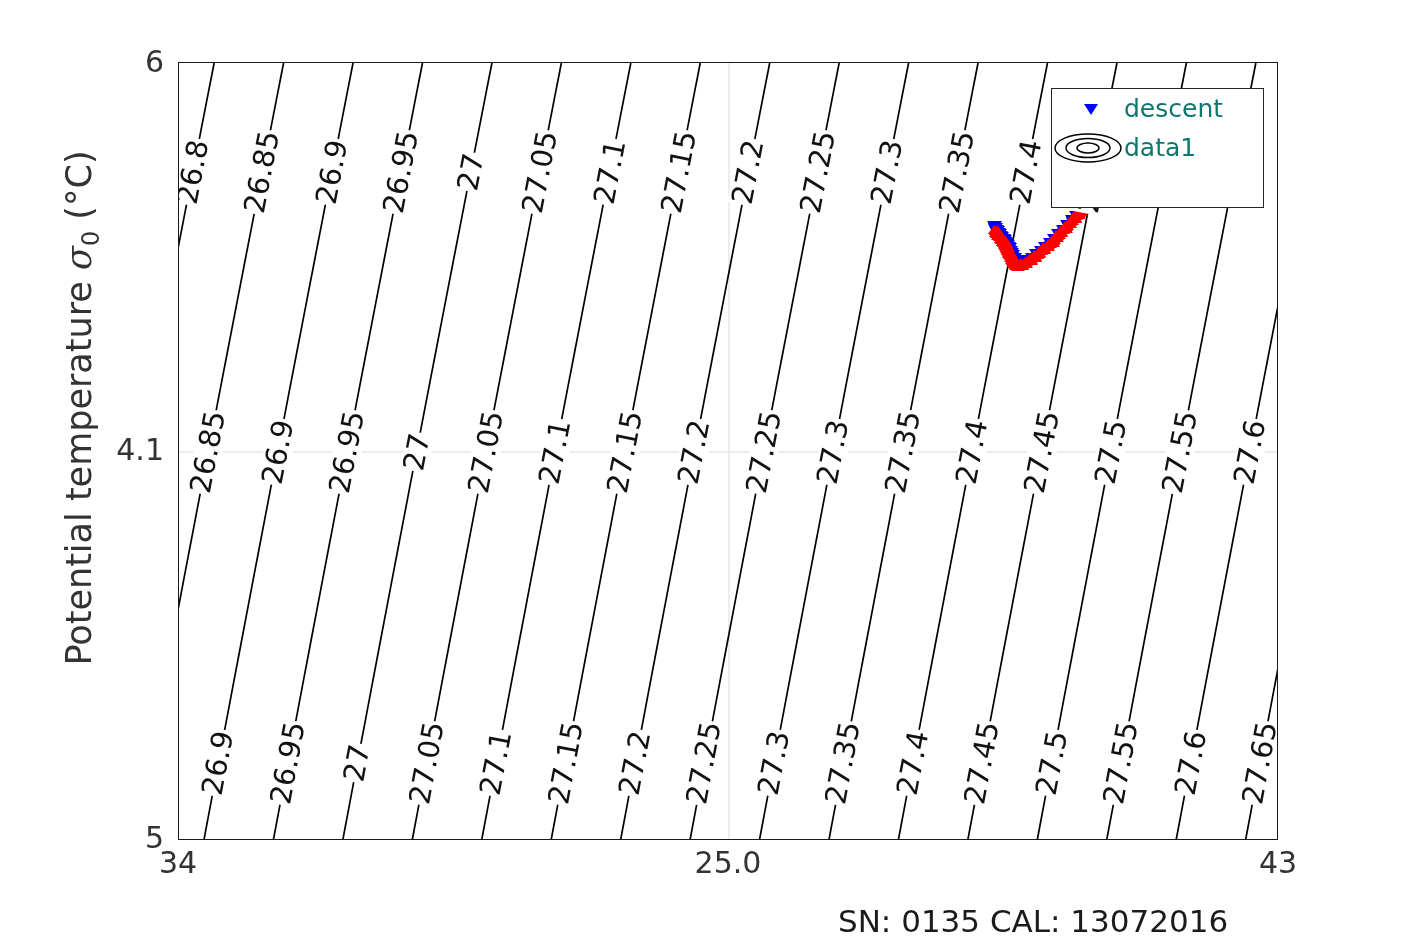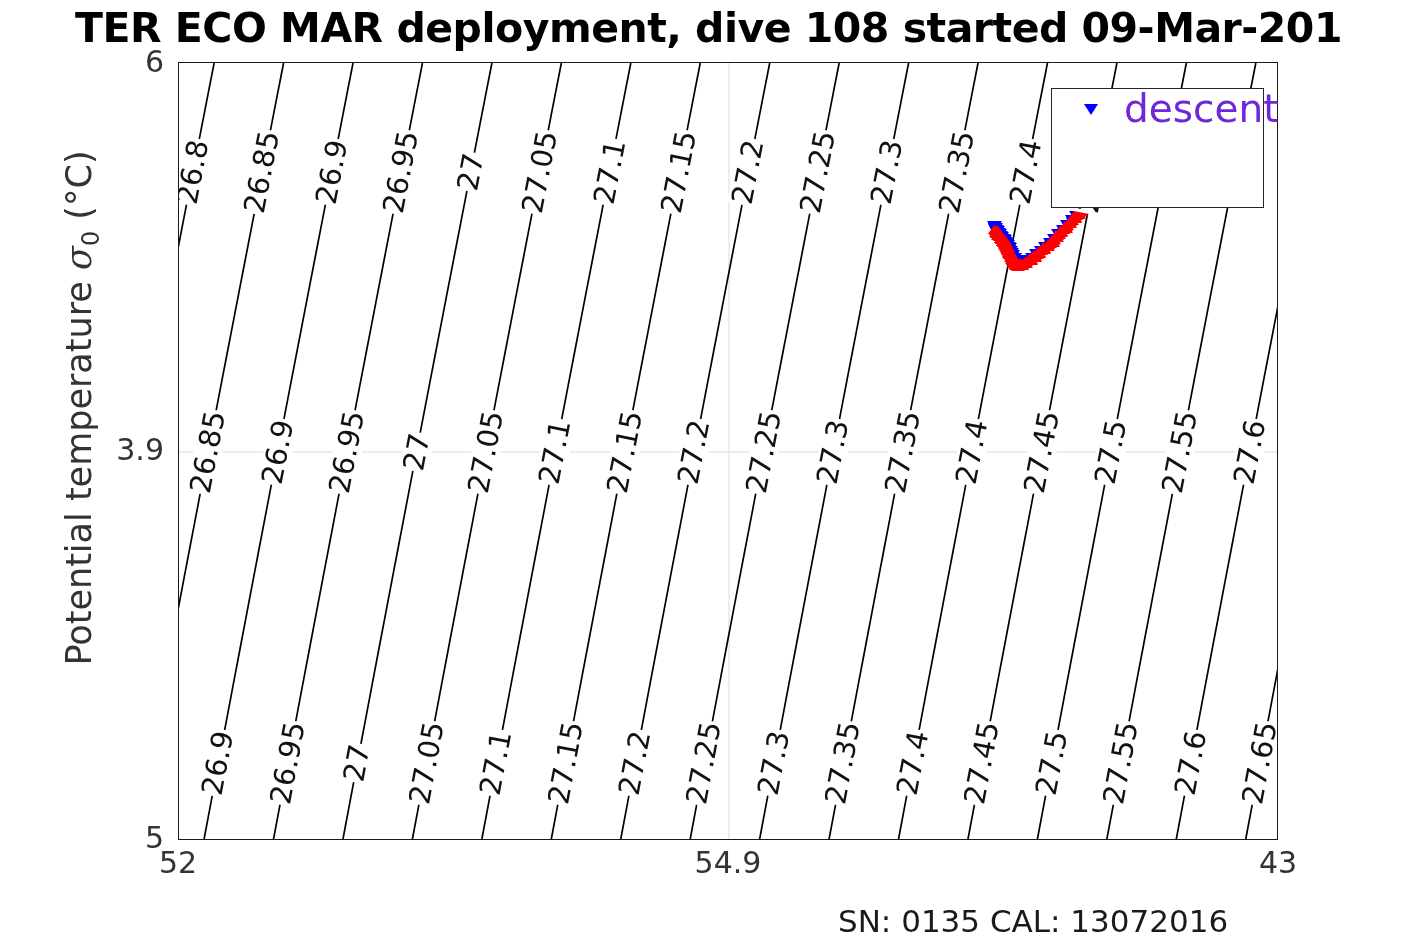--- a/index.html
+++ b/index.html
@@ -104,22 +104,22 @@
     display: flex;
     align-items: center;
   }
   .legend-sym {
     width: 72px;
     height: 39px;
     position: relative;
     flex: 0 0 72px;
   }
   .legend-label {
-    font-size: 39px;
-    color: #6d28d9;
+    font-size: 25px;
+    color: #0f766e;
     line-height: 33px;
     white-space: nowrap;
   }
   .tri-down {
     position: absolute;
     left: 32px; top: 15px;
     width: 0; height: 0;
     border-left: 7px solid transparent;
     border-right: 7px solid transparent;
     border-top: 11px solid #0000ff;
@@ -154,31 +154,30 @@
     border-left: 6px solid transparent;
     border-right: 6px solid transparent;
     border-bottom: 9px solid #ff0000;
   }
 </style>
 </head>
 <body>
 
 <div id="figure">
 
-  <div id="title">TER ECO MAR deployment, dive 108 started 09-Mar-201</div>
 
   <div id="ylabel">Potential temperature <span class="sig">σ</span><span class="sub">0</span> (°C)</div>
   <div id="footnote">SN: 0135  CAL: 13072016</div>
 
   <div id="ytick-0" class="ytick" style="top:820px;">5</div>
-  <div id="ytick-1" class="ytick" style="top:432px;">3.9</div>
+  <div id="ytick-1" class="ytick" style="top:432px;">4.1</div>
   <div id="ytick-2" class="ytick" style="top:44px;">6</div>
 
-  <div id="xtick-0" class="xtick" style="left:178px;">52</div>
-  <div id="xtick-1" class="xtick" style="left:728px;">54.9</div>
+  <div id="xtick-0" class="xtick" style="left:178px;">34</div>
+  <div id="xtick-1" class="xtick" style="left:728px;">25.0</div>
   <div id="xtick-2" class="xtick" style="left:1278px;">43</div>
 
   <div id="plot-area">
     <svg id="svg-contours" width="1100" height="778">
         <g>
           <line x1="0" x2="1100" y1="389" y2="389" stroke="#e6e6e6" stroke-width="1.4"></line>
           <line y1="0" y2="778" x1="550" x2="550" stroke="#e6e6e6" stroke-width="1.4"></line>
         </g>
         <g>
           <path d="M -37.79 376.03 L -35.30 363.07 L -32.80 350.10 L -30.31 337.13 L -27.81 324.17 L -25.32 311.20 L -22.82 298.23 L -20.32 285.27 L -17.81 272.30 L -15.31 259.33 L -12.80 246.37 L -10.29 233.40 L -7.78 220.43 L -5.27 207.47 L -2.76 194.50 L -0.25 181.53 L 2.27 168.57 L 4.79 155.60 L 7.31 142.63 L 9.83 129.67 L 12.35 116.70 L 14.88 103.73 L 17.41 90.77 L 19.93 77.80 L 22.46 64.83 L 25.00 51.87 L 27.53 38.90 L 30.06 25.93 L 32.60 12.97 L 35.14 0.00" fill="none" stroke="#000000" stroke-width="1.7"></path>
@@ -574,15 +573,25 @@
       </div>
   </div>
 
   <div id="legend">
     <div class="legend-row">
       <span class="legend-sym">
           <i class="tri-down"></i>
         </span>
       <span class="legend-label">descent</span>
     </div>
+    <div class="legend-row">
+      <span class="legend-sym">
+        <svg width="72" height="39" viewBox="0 0 72 39">
+          <ellipse cx="36" cy="20" rx="33" ry="14" fill="none" stroke="#000" stroke-width="1.5"></ellipse>
+          <ellipse cx="36" cy="20" rx="22" ry="9.5" fill="none" stroke="#000" stroke-width="1.5"></ellipse>
+          <ellipse cx="36" cy="20" rx="11" ry="5" fill="none" stroke="#000" stroke-width="1.5"></ellipse>
+        </svg>
+      </span>
+      <span class="legend-label">data1</span>
+    </div>
   </div>
 
 </div>
 
 </body></html>

